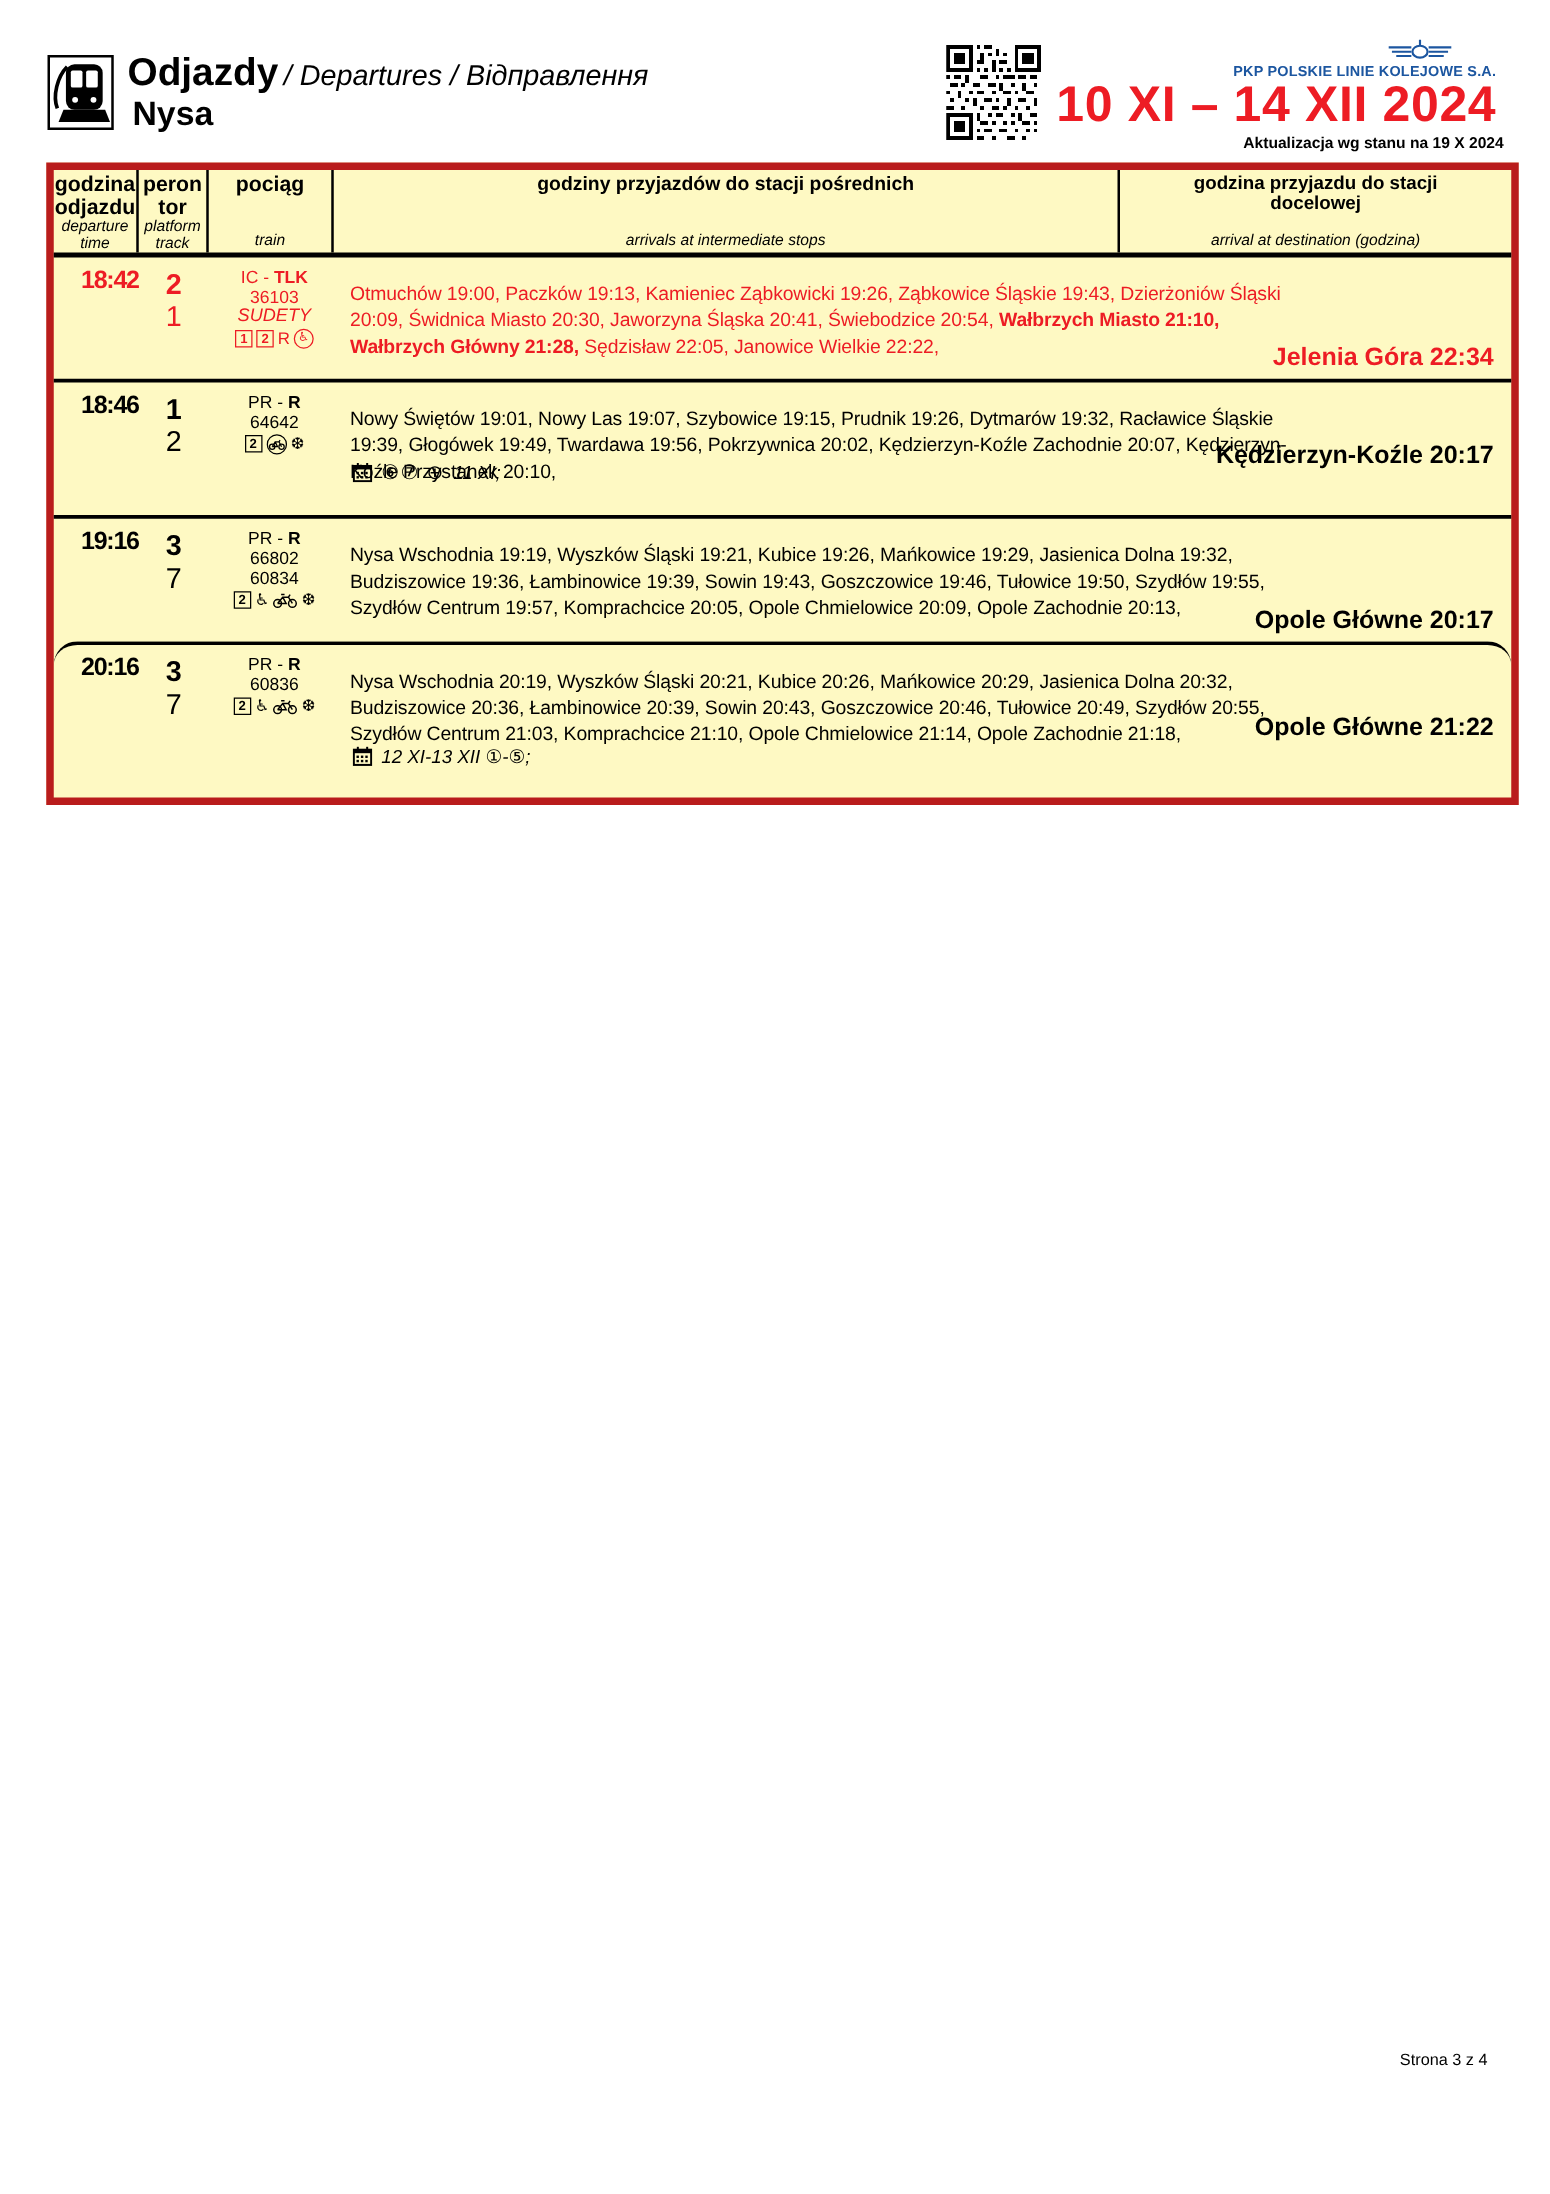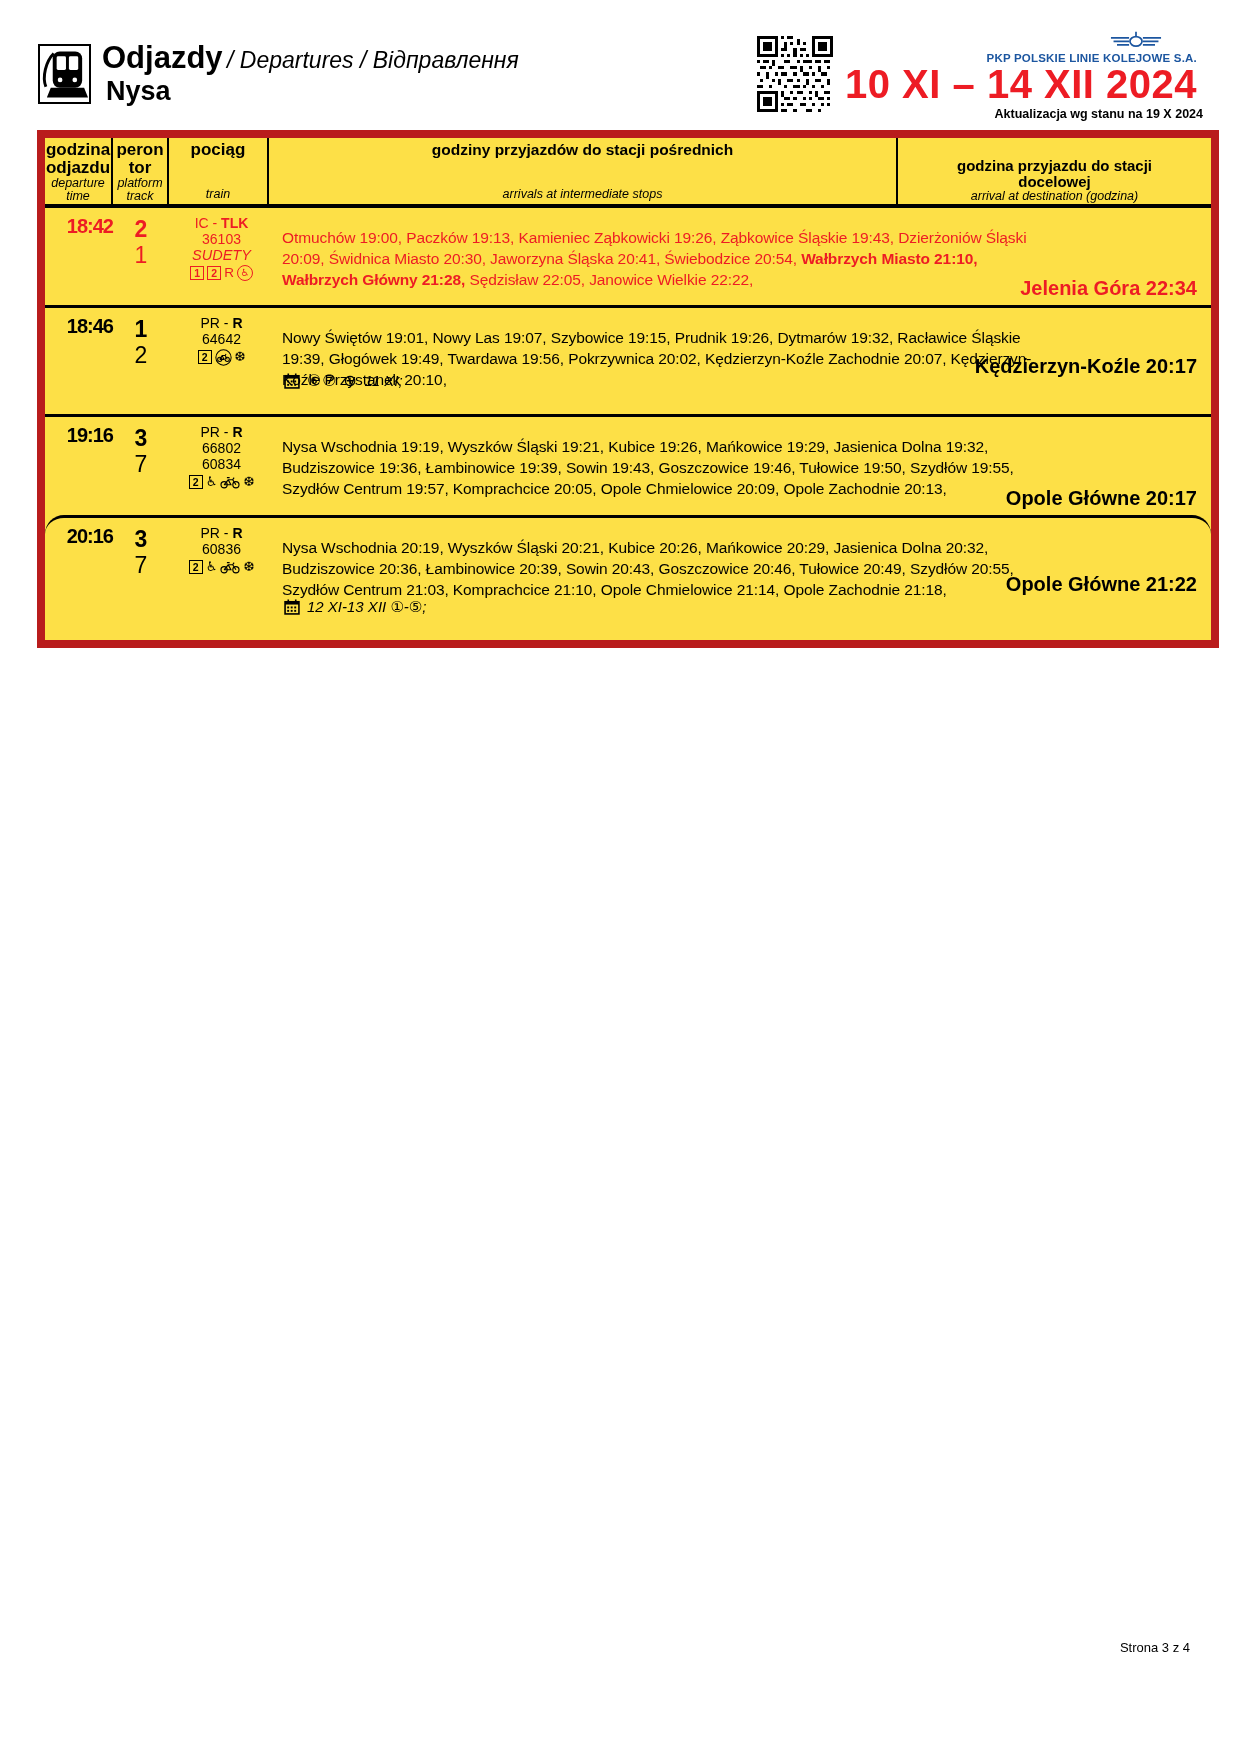--- a/index.html
+++ b/index.html
@@ -13,27 +13,27 @@
   .title-line{position:absolute;left:102px;top:40px;white-space:nowrap;}
   .title-main{font-size:31px;font-weight:bold;}
   .title-rest{font-size:23px;font-style:italic;font-weight:bold;font-weight:normal;}
   .station{position:absolute;left:106px;top:76px;font-size:27px;font-weight:bold;}
   .qr{position:absolute;left:757px;top:36px;width:76px;height:76px;}
   .pkp-emblem{position:absolute;right:78px;top:31px;}
   .pkp-text{position:absolute;right:43px;top:52px;font-size:11.5px;font-weight:bold;color:#1c56a0;letter-spacing:.2px;}
   .validity{position:absolute;right:43px;top:62px;font-size:40px;font-weight:bold;color:#ed1c24;letter-spacing:.5px;white-space:nowrap;}
   .update-note{position:absolute;right:37px;top:107px;font-size:12.5px;font-weight:bold;}
   
-  #table{position:absolute;left:37px;top:130px;width:1166px;border:8px solid #b91c1c;box-sizing:content-box;background:#fde047;}
+  #table{position:absolute;left:37px;top:130px;width:1166px;border:6px solid #b91c1c;box-sizing:content-box;background:#fef9c3;}
   .thead{display:flex;height:66px;border-bottom:4px solid #000;}
   .th{border-right:2px solid #000;box-sizing:border-box;display:flex;flex-direction:column;justify-content:space-between;align-items:center;text-align:center;padding:3px 2px;}
   .th:last-child{border-right:none;}
   .th .pl{font-weight:bold;font-size:17px;line-height:18px;}
   .th .en{font-style:italic;font-size:12.5px;line-height:13px;}
-  .w1{width:68px;}.w2{width:56px;}.w3{width:100px;}.w4{width:629px;}.w5{flex:1;padding:20px 24px;}
+  .w1{width:68px;}.w2{width:56px;}.w3{width:100px;}.w4{width:629px;}.w5{flex:1;padding:3px 24px;}
   .th.w4 .pl{font-size:15.5px;}
   .th.w5 .pl{font-size:15px;line-height:16px;}
   .trow{position:relative;}
   .trow + .trow{border-top:3px solid #000;}
   .r1{height:97px;color:#ed1c24;}
   .r2{height:106px;}
   .r3{height:98px;}
   .r4{height:122px;border-radius:19px;}
   .time{position:absolute;left:0;top:7px;width:68px;text-align:right;font-size:20px;font-weight:bold;letter-spacing:-1px;}
   .pt{position:absolute;left:68px;top:8px;width:56px;text-align:center;font-size:23px;line-height:26px;}

